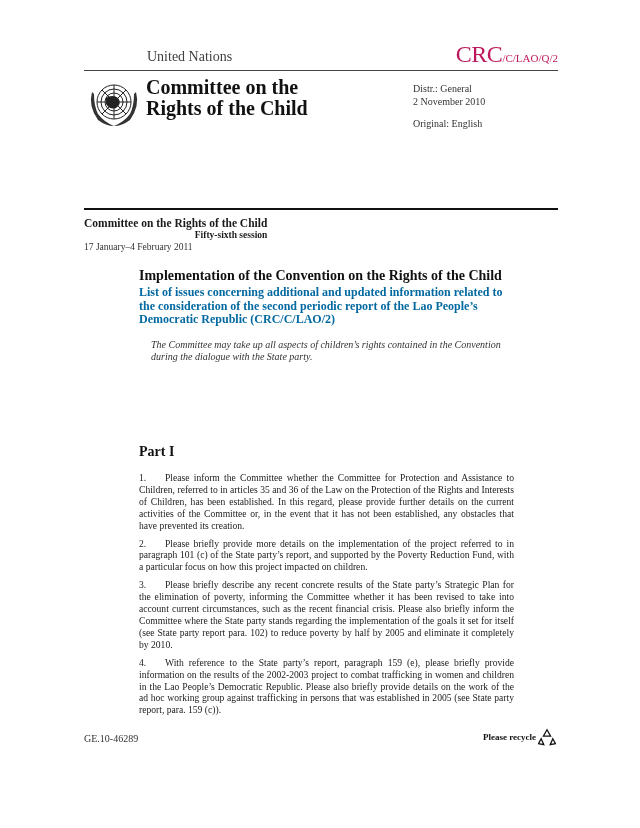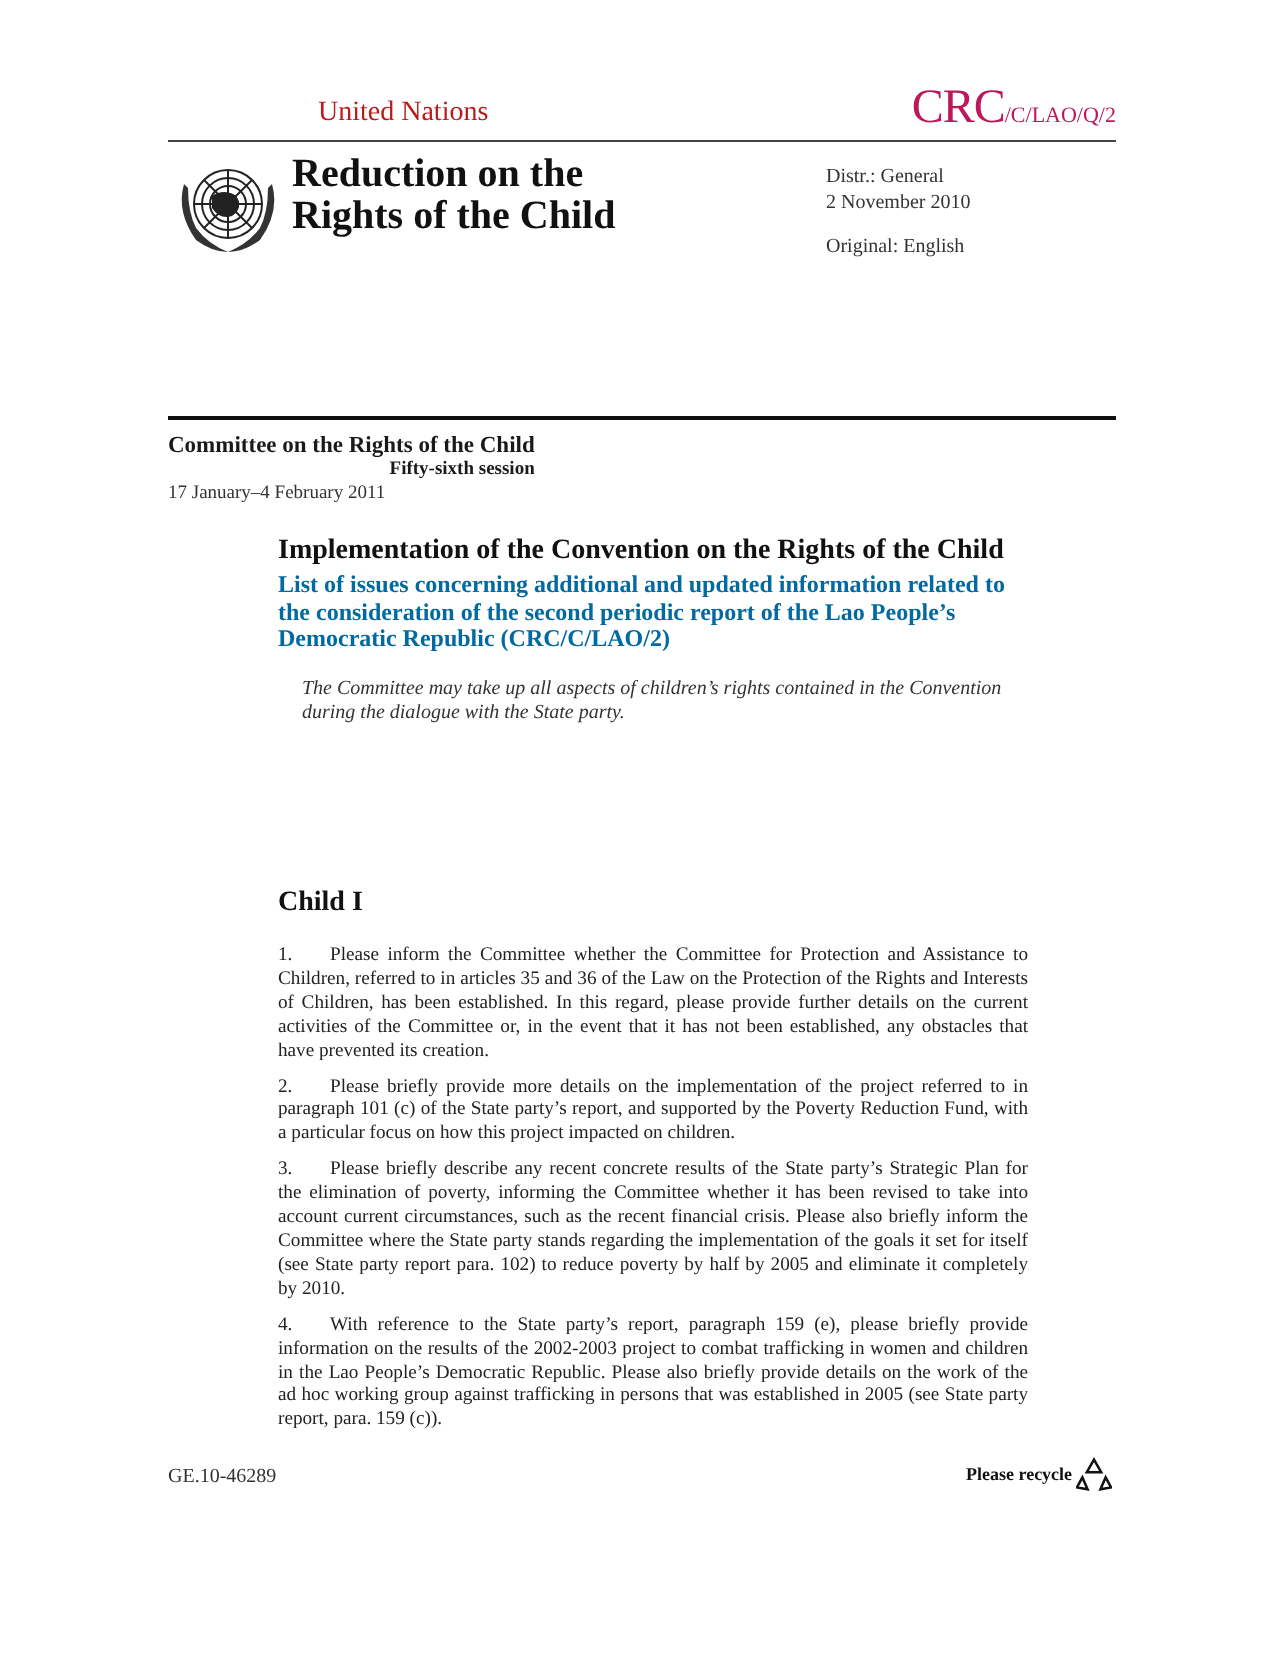--- a/index.html
+++ b/index.html
@@ -1,19 +1,19 @@
 <!DOCTYPE html>
 <html><head>
   <meta charset="utf-8">
   <style>
     html, body { margin: 0; padding: 0; background: #ffffff; }
     body { width: 640px; height: 828px; position: relative; overflow: hidden;
       font-family: "Liberation Serif", "DejaVu Serif", serif; color: #1a1a1a; }
     .abs { position: absolute; }
-    .un-name { left: 147px; top: 49px; font-size: 14px; color: #b91c1c; margin-left: 12px; }
+    .un-name { left: 147px; top: 49px; font-size: 14px; color: #404040; }
     .symbol { right: 82px; top: 41px; font-size: 24px; color: #be185d; letter-spacing: -0.5px; }
     .symbol .sub { font-size: 11px; letter-spacing: 0; }
     .rule-thin { left: 84px; top: 70px; width: 474px; height: 1px; background: #444; }
     .logo { left: 86px; top: 78px; width: 56px; height: 52px; }
     .title { left: 146px; top: 77px; font-size: 20px; font-weight: bold; line-height: 21px; color: #111; }
     .distr { left: 413px; top: 82px; font-size: 10px; line-height: 13px; color: #333; }
     .distr .gap { height: 9px; }
     .rule-thick { left: 84px; top: 208px; width: 474px; height: 2px; background: #111; }
     .committee { left: 84px; top: 217px; font-size: 11.5px; line-height: 12px; }
     .committee .c1 { font-weight: bold; font-size: 11.5px; }
@@ -50,21 +50,21 @@
       <line x1="11" y1="24" x2="45" y2="24"></line>
       <line x1="16" y1="12" x2="40" y2="36"></line>
       <line x1="40" y1="12" x2="16" y2="36"></line>
     </g>
     <path d="M20 20 Q26 16 32 20 Q36 26 30 30 Q24 32 20 26 Z" fill="#222"></path>
     <path d="M6 14 Q2 28 12 42 Q20 48 28 48 Q18 44 12 36 Q8 28 8 16 Z" fill="#333"></path>
     <path d="M50 14 Q54 28 44 42 Q36 48 28 48 Q38 44 44 36 Q48 28 48 16 Z" fill="#333"></path>
   </svg>
 </div>
 <div class="abs title">
-  <div>Reduction on the</div>
+  <div>Committee on the</div>
   <div>Rights of the Child</div>
 </div>
 <div class="abs distr">
   <div>Distr.: General</div>
   <div>2 November 2010</div>
   <div class="gap"></div>
   <div>Original: English</div>
 </div>
 
 <div class="abs rule-thick"></div>
@@ -74,21 +74,21 @@
   <div class="c2">Fifty-sixth session</div>
   <div class="c3">17 January–4 February 2011</div>
 </div>
 
 <div class="abs main">
   <div class="h1">Implementation of the Convention on the Rights of the Child</div>
   <div class="h2">List of issues concerning additional and updated information related to the consideration of the second periodic report of the Lao People’s Democratic Republic (CRC/C/LAO/2)</div>
   <div class="note">The Committee may take up all aspects of children’s rights contained in the Convention during the dialogue with the State party.</div>
 </div>
 
-<div class="abs part">Child I</div>
+<div class="abs part">Part I</div>
 
 <div class="abs paras">
   <p class="para"><span class="num">1.</span><span>Please inform the Committee whether the Committee for Protection and Assistance to Children, referred to in articles 35 and 36 of the Law on the Protection of the Rights and Interests of Children, has been established.  In this regard, please provide further details on the current activities of the Committee or, in the event that it has not been established, any obstacles that have prevented its creation.</span></p>
   <p class="para"><span class="num">2.</span><span>Please briefly provide more details on the implementation of the project referred to in paragraph 101 (c) of the State party’s report, and supported by the Poverty Reduction Fund, with a particular focus on how this project impacted on children.</span></p>
   <p class="para"><span class="num">3.</span><span>Please briefly describe any recent concrete results of the State party’s Strategic Plan for the elimination of poverty, informing the Committee whether it has been revised to take into account current circumstances, such as the recent financial crisis.  Please also briefly inform the Committee where the State party stands regarding the implementation of the goals it set for itself (see State party report para. 102) to reduce poverty by half by 2005 and eliminate it completely by 2010.</span></p>
   <p class="para"><span class="num">4.</span><span>With reference to the State party’s report, paragraph 159 (e), please briefly provide information on the results of the 2002-2003 project to combat trafficking in women and children in the Lao People’s Democratic Republic.  Please also briefly provide details on the work of the ad hoc working group against trafficking in persons that was established in 2005 (see State party report, para. 159 (c)).</span></p>
 </div>
 
 <div class="abs footer-code">GE.10-46289</div>
 <div class="abs recycle">

